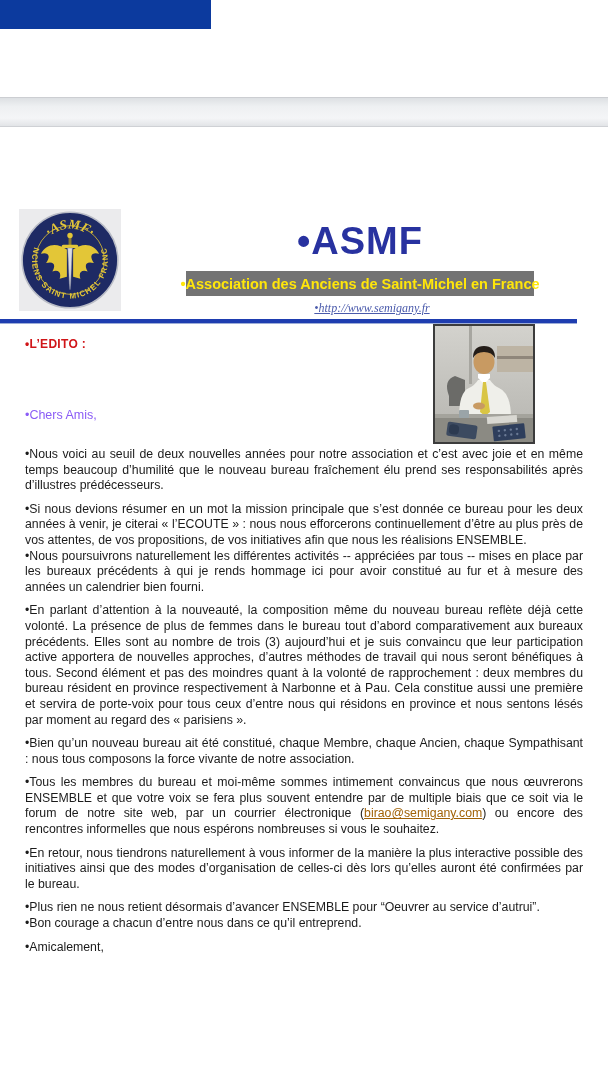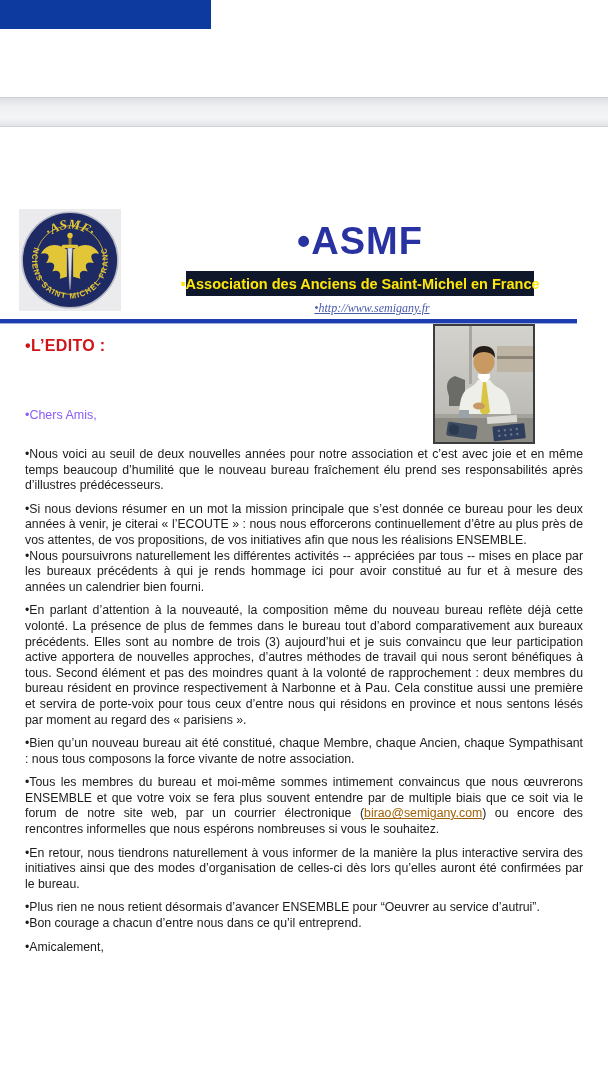--- a/index.html
+++ b/index.html
@@ -5,27 +5,27 @@
   html,body{margin:0;padding:0;background:#ffffff;}
   .page{position:relative;width:608px;height:1080px;background:#ffffff;overflow:hidden;
         font-family:"Liberation Sans",sans-serif;}
   .topbar{position:absolute;left:0;top:0;width:211px;height:29px;background:#0c3a9e;}
   .grayband{position:absolute;left:0;top:97px;width:608px;height:30px;box-sizing:border-box;
         background:linear-gradient(#dde0e3,#eef0f2 30%,#f4f5f7 72%,#e2e4e7);
         border-top:1px solid #ccced2;border-bottom:1px solid #cfd1d5;}
   .logo{position:absolute;left:18px;top:208px;width:104px;height:104px;}
   .title{position:absolute;left:186px;top:220px;width:348px;text-align:center;
         font-size:38px;font-weight:bold;color:#2832a0;letter-spacing:1px;}
-  .banner{position:absolute;left:186px;top:271px;width:348px;height:25px;background:#0f172a;
+  .banner{position:absolute;left:186px;top:271px;width:348px;height:25px;background:#737373;
         color:#ffe60a;font-weight:bold;font-size:14.5px;display:flex;align-items:center;justify-content:center;white-space:nowrap;}
   .website{position:absolute;left:198px;top:301px;width:348px;text-align:center;
         font-family:"Liberation Serif",serif;font-style:italic;font-size:12px;}
   .website a{color:#4a5aab;text-decoration:underline;cursor:pointer;}
   .rule{position:absolute;left:0;top:319px;width:577px;height:4px;background:#1e3db0;border-bottom:1px solid #9dadd8;}
-  .edito{position:absolute;left:25px;top:337px;font-size:16px;font-weight:bold;color:#d01518;letter-spacing:.3px;}
+  .edito{position:absolute;left:25px;top:337px;font-size:12px;font-weight:bold;color:#d01518;letter-spacing:.3px;}
   .salutation{position:absolute;left:25px;top:408px;font-size:12.5px;color:#8b5cf6;}
   .caption{position:absolute;left:335px;top:403px;font-family:"Liberation Serif",serif;
         font-style:italic;font-size:12px;color:#1c1c1c;line-height:15px;}
   .photo{position:absolute;left:433px;top:324px;width:102px;height:120px;border:2px solid #3c3c3c;
         box-sizing:border-box;background:#c9c8c3;}
   .photo svg{display:block;width:100%;height:100%;}
   .bodytext{position:absolute;left:25px;top:447px;width:558px;font-size:12.3px;line-height:15.6px;
         color:#1b1b1b;text-align:justify;}
   .bodytext p{margin:0 0 8px 0;}
   .bodytext p.nogap{margin-bottom:0;}
@@ -122,19 +122,19 @@
 
   <div class="salutation">•Chers Amis,</div>
 
   <div class="bodytext">
     <p>•Nous voici au seuil de deux nouvelles années pour notre association et c’est avec joie et en même temps beaucoup d’humilité que le nouveau bureau fraîchement élu prend ses responsabilités après d’illustres prédécesseurs.</p>
     <p class="nogap">•Si nous devions résumer en un mot la mission principale que s’est donnée ce bureau pour les deux années à venir, je citerai « l’ECOUTE » : nous nous efforcerons continuellement d’être au plus près de vos attentes, de vos propositions, de vos initiatives afin que nous les réalisions ENSEMBLE.</p>
     <p>•Nous poursuivrons naturellement les différentes activités -- appréciées par tous -- mises en place par les bureaux précédents à qui je rends hommage ici pour avoir constitué au fur et à mesure des années un calendrier bien fourni.</p>
     <p>•En parlant d’attention à la nouveauté, la composition même du nouveau bureau reflète déjà cette volonté. La présence de plus de femmes dans le bureau tout d’abord comparativement aux bureaux précédents. Elles sont au nombre de trois (3) aujourd’hui et je suis convaincu que leur participation active apportera de nouvelles approches, d’autres méthodes de travail qui nous seront bénéfiques à tous. Second élément et pas des moindres quant à la volonté de rapprochement : deux membres du bureau résident en province respectivement à Narbonne et à Pau. Cela constitue aussi une première et servira de porte-voix pour tous ceux d’entre nous qui résidons en province et nous sentons lésés par moment au regard des « parisiens ».</p>
     <p>•Bien qu’un nouveau bureau ait été constitué, chaque Membre, chaque Ancien, chaque Sympathisant : nous tous composons la force vivante de notre association.</p>
     <p><span>•Tous les membres du bureau et moi-même sommes intimement convaincus que nous œuvrerons ENSEMBLE et que votre voix se fera plus souvent entendre par de multiple biais que ce soit via le forum de notre site web, par un courrier électronique (</span><a class="email">birao@semigany.com</a><span>) ou encore des rencontres informelles que nous espérons nombreuses si vous le souhaitez.</span></p>
-    <p>•En retour, nous tiendrons naturellement à vous informer de la manière la plus interactive servira des initiatives ainsi que des modes d’organisation de celles-ci dès lors qu’elles auront été confirmées par le bureau.</p>
+    <p>•En retour, nous tiendrons naturellement à vous informer de la manière la plus interactive possible des initiatives ainsi que des modes d’organisation de celles-ci dès lors qu’elles auront été confirmées par le bureau.</p>
     <p class="nogap">•Plus rien ne nous retient désormais d’avancer ENSEMBLE pour “Oeuvrer au service d’autrui”.</p>
     <p>•Bon courage a chacun d’entre nous dans ce qu’il entreprend.</p>
     <p>•Amicalement,</p>
   </div>
 
 </div>
 
 </body></html>

